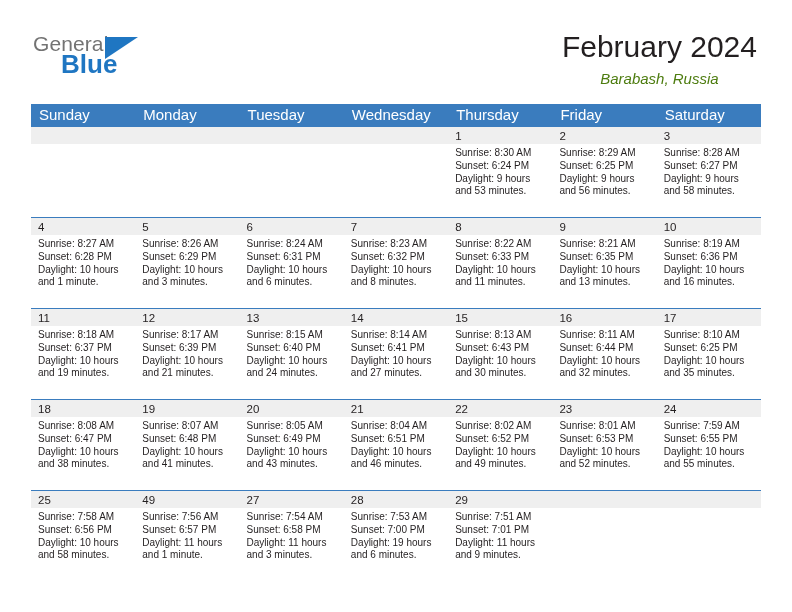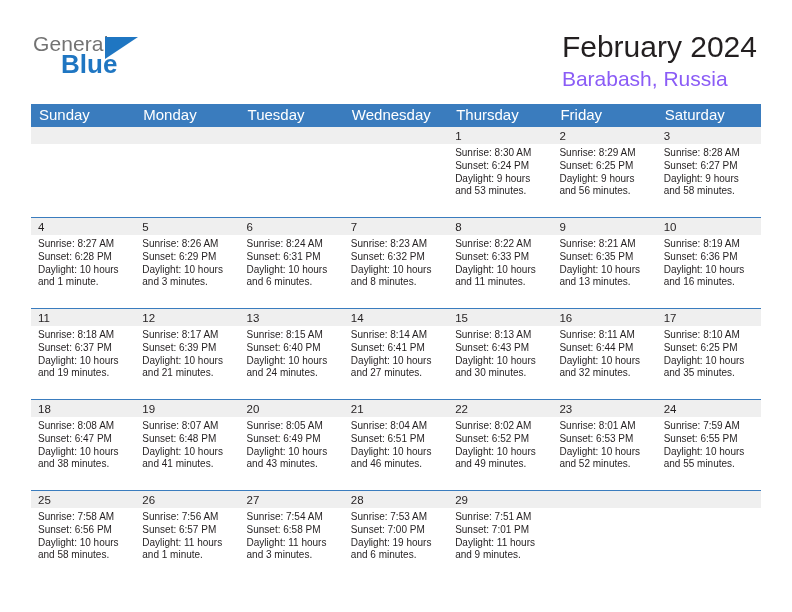--- a/index.html
+++ b/index.html
@@ -61,36 +61,37 @@
     width: 0;
     height: 0;
     border-left: 33px solid #1f76c2;
     border-bottom: 22px solid transparent;
   }
 
   .title-block {
     position: absolute;
     right: 35px;
     top: 30px;
-    text-align: left;
+    text-align: center;
     margin-left: 44px;
   }
   .cal-title {
     font-size: 30px;
     font-weight: normal;
     color: #231f20;
     line-height: 34px;
     white-space: nowrap;
   }
   .cal-sub {
-    font-size: 21px;
-    color: #8b5cf6;
+    font-size: 15px;
+    color: #4d7c0f;
     line-height: 20px;
     margin-top: 5px;
     white-space: nowrap;
+    font-style: italic;
   }
 
   
   .cal {
     position: absolute;
     left: 31px;
     top: 104px;
     width: 730px;
   }
   table.grid {
@@ -454,21 +455,21 @@
                 <div class="daynum-strip">25</div>
                 <div class="detail">
                   <div>Sunrise: 7:58 AM</div>
                   <div>Sunset: 6:56 PM</div>
                   <div class="wrap2">Daylight: 10 hours and 58 minutes.</div>
                 </div>
               </div>
             </td>
             <td>
               <div class="cell">
-                <div class="daynum-strip">26</div>
+                <div class="daynum-strip">49</div>
                 <div class="detail">
                   <div>Sunrise: 7:56 AM</div>
                   <div>Sunset: 6:57 PM</div>
                   <div class="wrap2">Daylight: 11 hours and 1 minute.</div>
                 </div>
               </div>
             </td>
             <td>
               <div class="cell">
                 <div class="daynum-strip">27</div>

